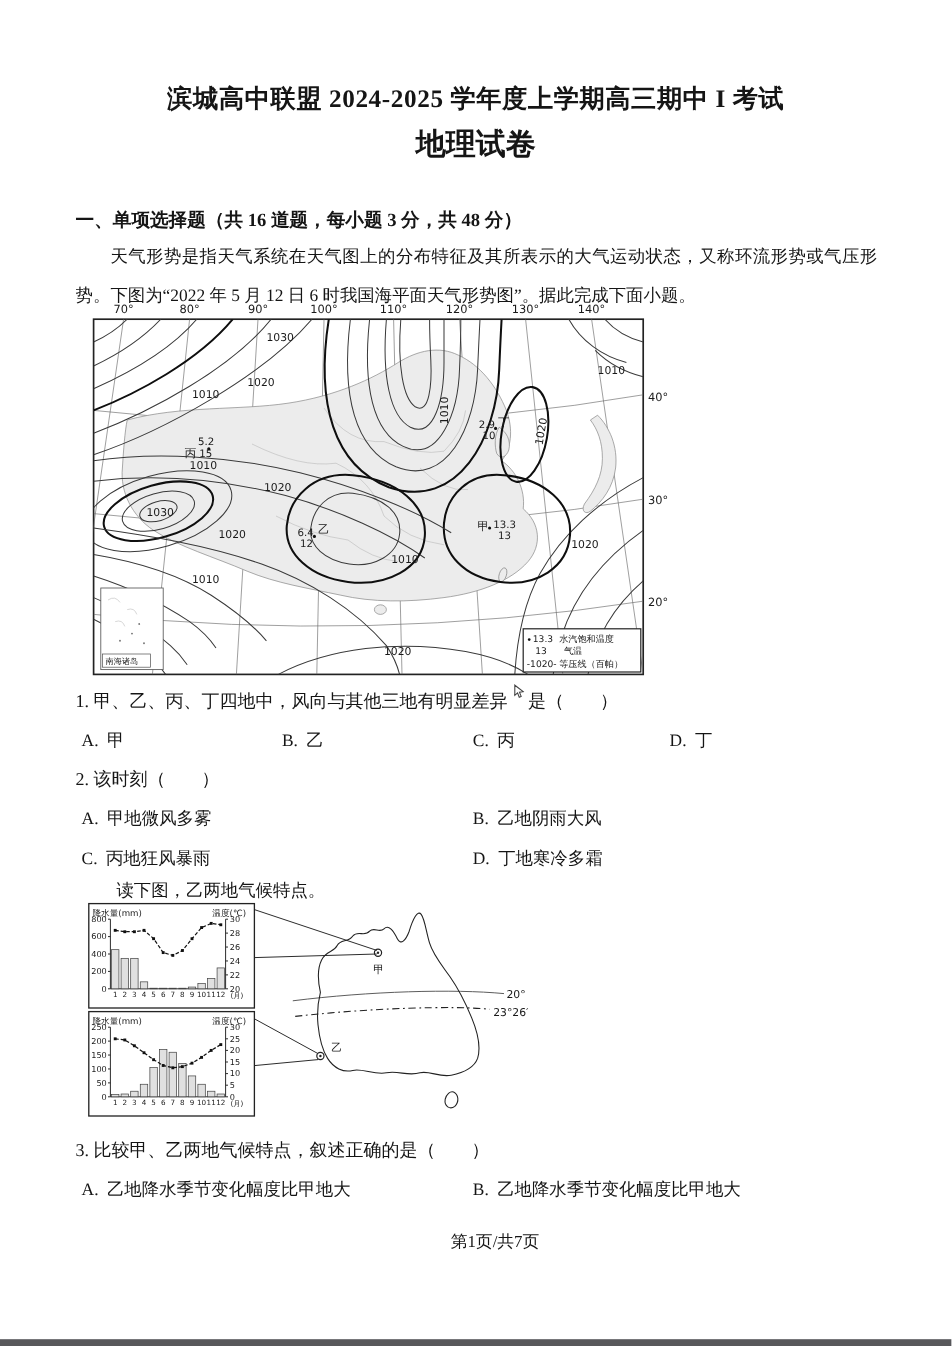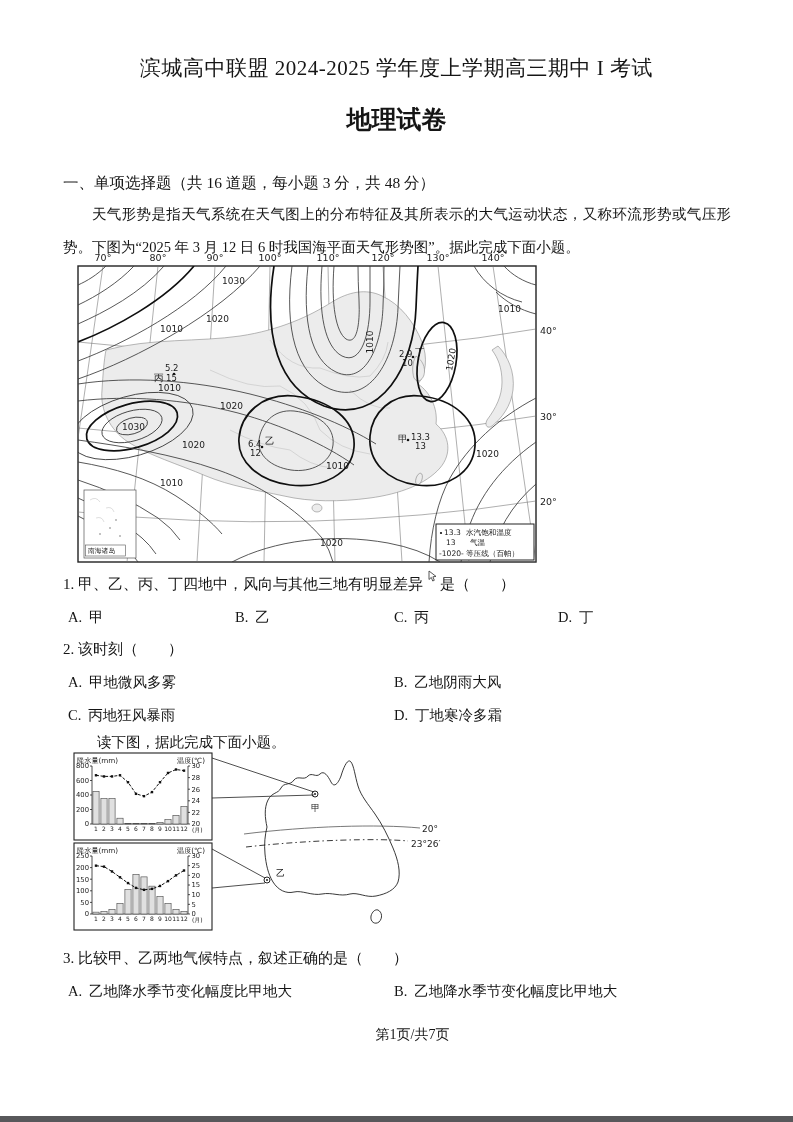--- a/index.html
+++ b/index.html
@@ -1,22 +1,22 @@
 <!DOCTYPE html>
 <html><head>
 <meta charset="utf-8">
 <style>
   *{margin:0;padding:0;box-sizing:border-box}
   html,body{background:#fff}
   body{width:793px;height:1122px;position:relative;font-family:"Liberation Serif","DejaVu Serif",serif;color:#151515;overflow:hidden}
   .page{position:absolute;left:0;top:0;width:793px;height:1122px;background:#fff}
-  .title{position:absolute;top:54px;left:0;width:100%;text-align:center;font-size:21px;font-weight:normal;letter-spacing:.5px}
+  .title{position:absolute;top:68px;left:0;width:100%;text-align:center;font-size:21px;font-weight:bold;letter-spacing:.5px}
   .subtitle{position:absolute;top:103px;left:0;width:100%;text-align:center;font-size:25px;font-weight:bold}
   .byline{position:absolute;top:147px;left:0;width:100%;text-align:center;font-size:15px;font-weight:bold}
-  .section{position:absolute;top:173px;left:63px;font-size:15.5px;font-weight:normal}
+  .section{position:absolute;top:173px;left:63px;font-size:15.5px;font-weight:bold}
   .intro{position:absolute;top:198px;left:63px;width:668px;font-size:14.5px;line-height:33px;text-indent:2em;text-align:justify}
   .qline{position:absolute;left:63px;font-size:15px;white-space:nowrap}
   .readline{position:absolute;left:97px;font-size:14.5px}
   .opt{position:absolute;font-size:14.5px;white-space:nowrap}
   .optA{left:68px}.optB2{left:394px}
   .q1A{left:68px}.q1B{left:235px}.q1C{left:394px}.q1D{left:558px}
   .optlabel{margin-right:7px}
   .footer{position:absolute;top:1026px;left:16px;width:100%;text-align:center;font-size:14px}
   .bottombar{position:absolute;left:0;top:1116px;width:793px;height:6px;background:#58585b}
   .wmap{position:absolute;left:70px;top:250px;width:492px;height:315px}
@@ -51,21 +51,21 @@
   .latdash{stroke:#222;stroke-width:.9;fill:none;stroke-dasharray:6 3 1.5 3}
 </style>
 </head>
 <body>
 
 <div class="page">
 
   <div class="title">滨城高中联盟 2024-2025 学年度上学期高三期中 I 考试</div>
   <div class="subtitle">地理试卷</div>
   <div class="section">一、单项选择题（共 16 道题，每小题 3 分，共 48 分）</div>
-  <div class="intro">天气形势是指天气系统在天气图上的分布特征及其所表示的大气运动状态，又称环流形势或气压形势。下图为“2025 年 3 月 12 日 6 时我国海平面天气形势图”。据此完成下面小题。</div>
+  <div class="intro">天气形势是指天气系统在天气图上的分布特征及其所表示的大气运动状态，又称环流形势或气压形势。下图为“2022 年 5 月 12 日 6 时我国海平面天气形势图”。据此完成下面小题。</div>
 
   <svg class="wmap" viewBox="0 0 492 315">
     <defs>
         <clipPath id="mapclip">
           <rect x="8" y="16" width="458" height="296"></rect>
         </clipPath>
       </defs>
 
     <g>
       <text class="lonlab" x="33" y="11" text-anchor="middle">70°</text>
@@ -234,21 +234,21 @@
     <span>2.</span>
     <span>该时刻（　　）</span>
   </div>
   <div>
     <span class="opt optA" style="top:673px"><span class="optlabel">A.</span><span>甲地微风多雾</span></span>
     <span class="opt optB2" style="top:673px"><span class="optlabel">B.</span><span>乙地阴雨大风</span></span>
     <span class="opt optA" style="top:706px"><span class="optlabel">C.</span><span>丙地狂风暴雨</span></span>
     <span class="opt optB2" style="top:706px"><span class="optlabel">D.</span><span>丁地寒冷多霜</span></span>
   </div>
 
-  <div class="readline" style="top:733px">读下图，据此完成下面小题。</div>
+  <div class="readline" style="top:733px">读下图，乙两地气候特点。</div>
 
   <svg class="climfig" viewBox="0 0 420 185">
 
     <g class="leader">
       <line x1="144" y1="10" x2="246" y2="44"></line>
         <line x1="144" y1="50" x2="246" y2="47"></line>
       <line x1="144" y1="101" x2="197" y2="130"></line>
         <line x1="144" y1="140" x2="197" y2="135"></line>
     </g>
 

